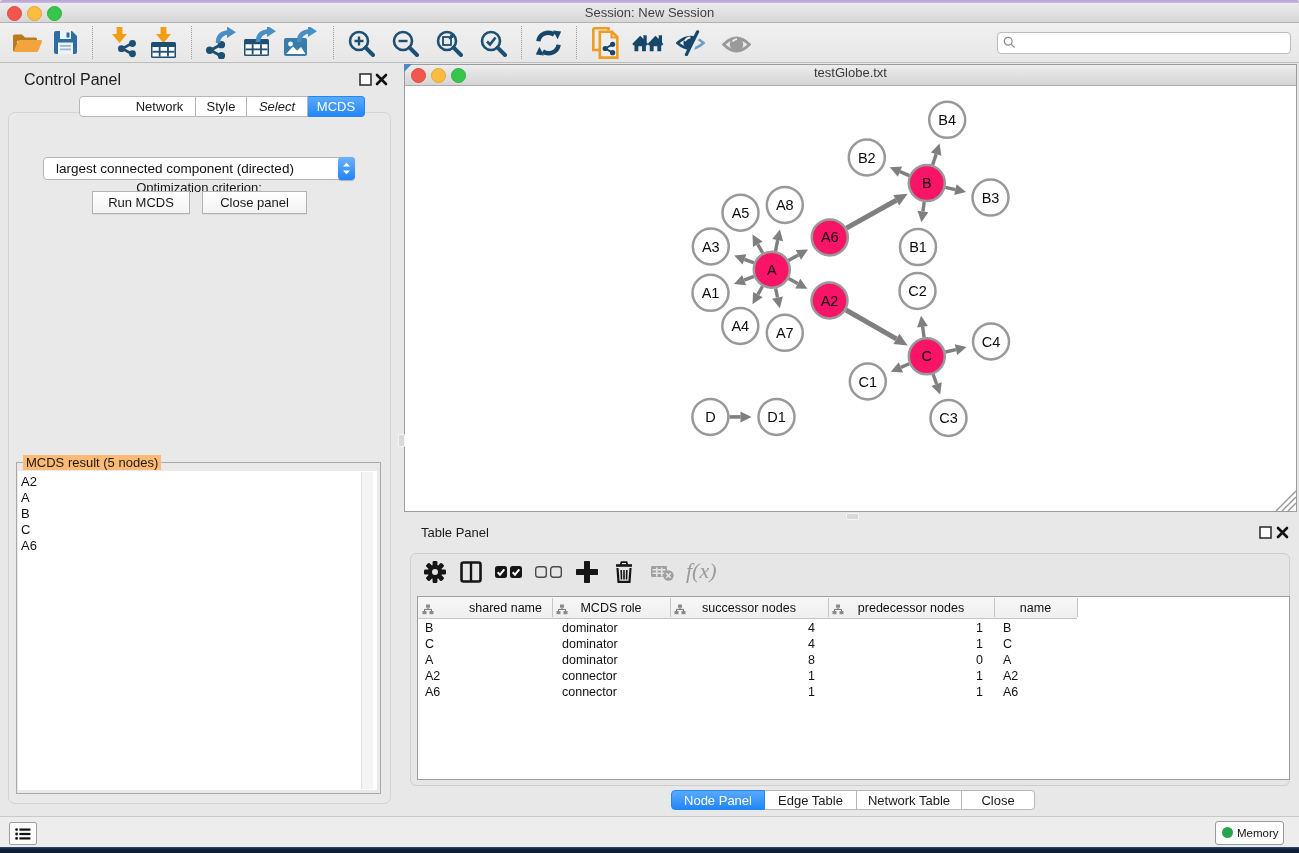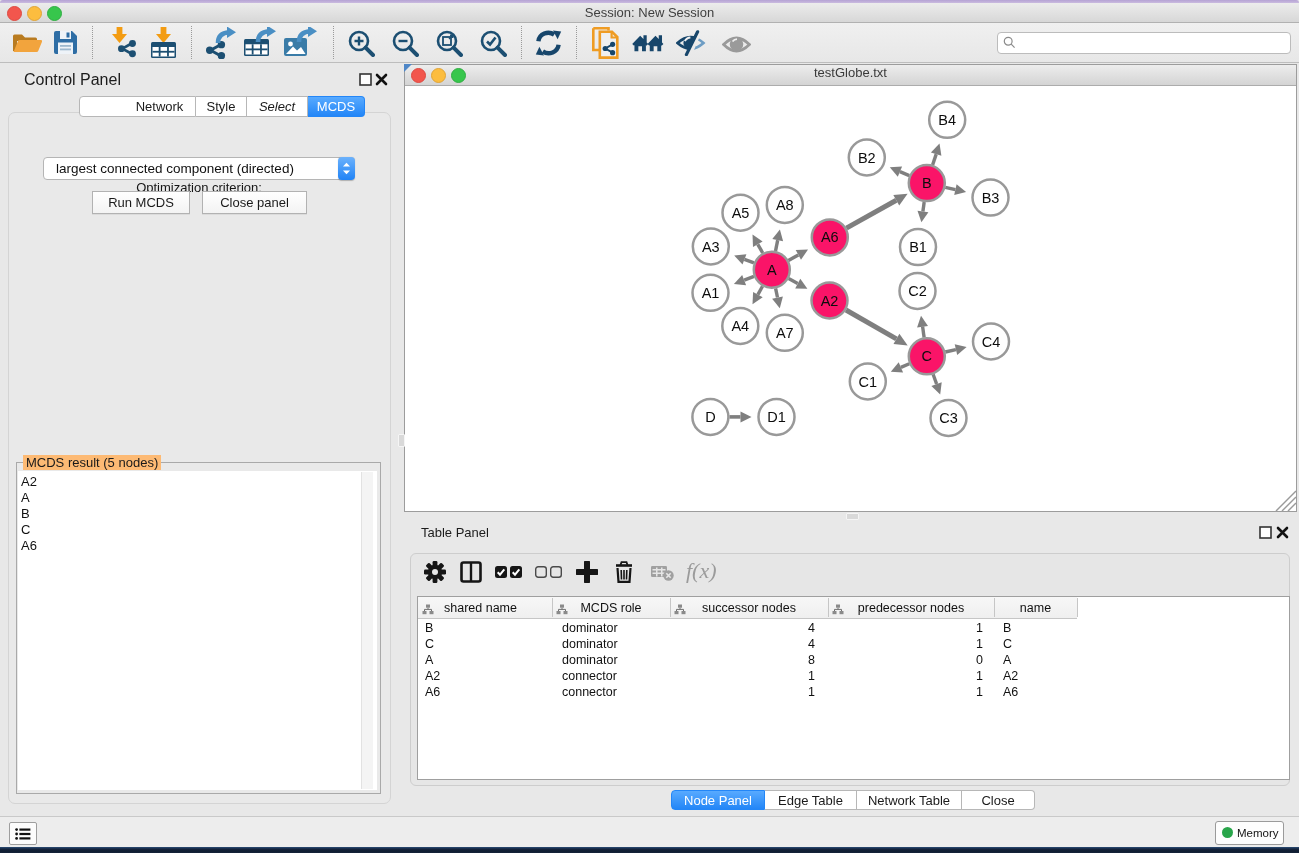--- a/index.html
+++ b/index.html
@@ -390,21 +390,21 @@
       <rect x="5" y="4.5" width="1.5" height="9" fill="#e6e6e6"></rect>
       <rect x="10" y="4.5" width="1.5" height="9" fill="#e6e6e6"></rect>
       <circle cx="17.5" cy="12.5" r="5.2"></circle>
       <path d="M15.3,10.3 L19.7,14.7 M19.7,10.3 L15.3,14.7" stroke="#e6e6e6" stroke-width="1.6"></path>
     </g>
   </svg>
 <div class="abs" style="left:686px;top:558px;font-family:'Liberation Serif',serif;font-style:italic;font-size:22px;color:#9b9b9b;">f(x)</div>
 
 <div class="abs" style="left:417px;top:596px;width:873px;height:184px;background:#fff;border:1px solid #9f9f9f;box-sizing:border-box;"></div>
 <div class="abs" style="left:418px;top:597px;width:659px;height:21px;background:linear-gradient(#f7f7f7,#efefef);border-bottom:1px solid #c6c6c6;"></div>
-<div class="abs" style="left:413px;top:601px;width:135px;text-align:center;font-size:12.5px;color:#111;">shared name</div>
+<div class="abs" style="left:438px;top:601px;width:135px;text-align:center;font-size:12.5px;color:#111;">shared name</div>
 <div class="abs" style="left:552px;top:598px;width:1px;height:19px;background:#c6c6c6;"></div>
 <div class="abs" style="left:552px;top:601px;width:118px;text-align:center;font-size:12.5px;color:#111;">MCDS role</div>
 <div class="abs" style="left:670px;top:598px;width:1px;height:19px;background:#c6c6c6;"></div>
 <div class="abs" style="left:670px;top:601px;width:158px;text-align:center;font-size:12.5px;color:#111;">successor nodes</div>
 <div class="abs" style="left:828px;top:598px;width:1px;height:19px;background:#c6c6c6;"></div>
 <div class="abs" style="left:828px;top:601px;width:166px;text-align:center;font-size:12.5px;color:#111;">predecessor nodes</div>
 <div class="abs" style="left:994px;top:598px;width:1px;height:19px;background:#c6c6c6;"></div>
 <div class="abs" style="left:994px;top:601px;width:83px;text-align:center;font-size:12.5px;color:#111;">name</div>
 <div class="abs" style="left:1077px;top:598px;width:1px;height:19px;background:#c6c6c6;"></div>
 <svg class="abs" style="left:422px;top:604px" width="12" height="11" viewBox="0 0 12 11">

